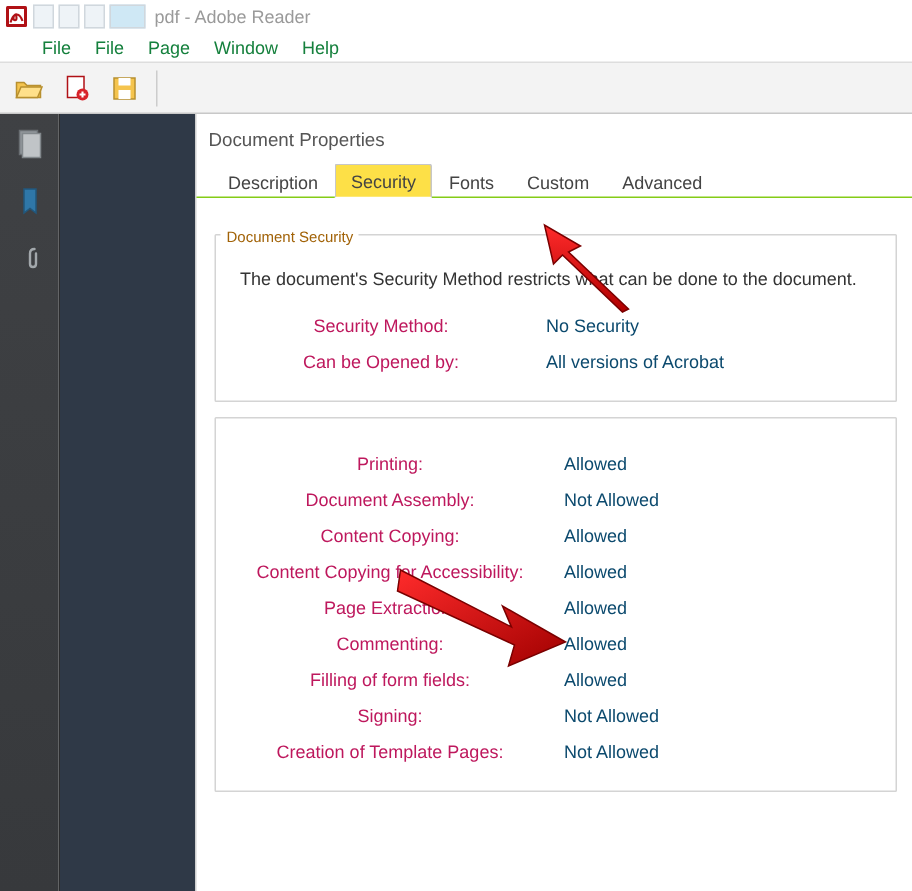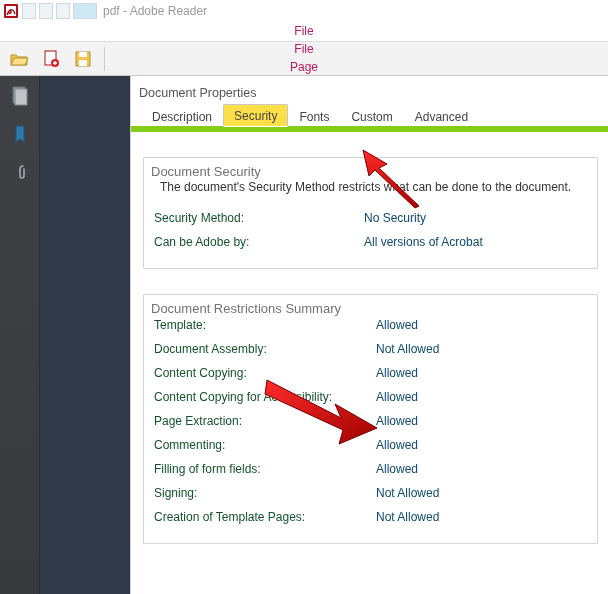--- a/index.html
+++ b/index.html
@@ -31,24 +31,23 @@
   .titlebar .thumb { width:14px; height:16px; background:#eef3f7; border:1px solid #d0d7dd; }
   .titlebar .thumb.lg { width:24px; background:#cfe8f5; }
   
   .menubar {
     height: 20px;
     background:#fff;
     border-bottom:1px solid #ddd;
     display:flex;
     align-items:center;
     padding:0 20px;
-    color:#be185d;
+    color:#15803d;
     font-size:12px;
     gap:0;
-    flex-direction:column;
   }
   .menubar .menu-item { padding: 2px 8px; cursor:default; }
   
   .toolbar {
     height: 34px;
     background:#f3f3f3;
     border-bottom:1px solid #c8c8c8;
     display:flex;
     align-items:center;
     padding:0 6px;
@@ -90,21 +89,21 @@
   .dialog-title {
     font-size:12.5px;
     color:#555;
     padding: 2px 8px 8px 8px;
   }
   
   .tabrow {
     display:flex;
     align-items:flex-end;
     padding-left:10px;
-    border-bottom:6px solid #84cc16;
+    border-bottom:1px solid #84cc16;
     height:24px;
   }
   .tab {
     padding:4px 10px 3px 10px;
     font-size:12px;
     color:#444;
     border:1px solid transparent;
     border-bottom:none;
     position:relative;
     top:1px;
@@ -115,47 +114,47 @@
     border:1px solid #c7c7c7;
     border-bottom:1px solid #fff;
     border-radius:2px 2px 0 0;
   }
   
   .group {
     margin:10px 10px 6px 12px;
     position:relative;
   }
   .group-label {
-    font-size:13px;
-    color:#737373;
+    font-size:10px;
+    color:#a16207;
     background:#fff;
     position:relative;
     display:inline-block;
     padding:0 4px;
     left:4px;
-    top:22px;
+    top:8px;
     z-index:2;
   }
   .group-box {
     border:1px solid #d4d4d4;
     border-radius:1px;
     padding:18px 10px 14px 10px;
   }
   .intro {
     padding: 4px 6px 12px 6px;
     font-size:12px;
     color:#333;
   }
   .kv {
     display:flex;
     align-items:baseline;
     padding:5px 0;
     font-size:12px;
   }
-  .kv .k { width:210px; text-align:left; padding-right:10px; color:#14532d; }
+  .kv .k { width:210px; text-align:center; padding-right:10px; color:#be185d; }
   .kv .v { color:#0c4a6e; }
   .restrict .kv .k { width:222px; }
   
   .arrow {
     position:absolute;
     pointer-events:none;
     z-index:50;
   }
 </style>
 </head>
@@ -255,41 +254,40 @@
 
     <div class="group">
       <span class="group-label">Document Security</span>
       <div class="group-box">
         <div class="intro">The document's Security Method restricts what can be done to the document.</div>
         <div class="kv">
           <span class="k">Security Method:</span>
           <span class="v">No Security</span>
         </div>
         <div class="kv">
-          <span class="k">Can be Adobe by:</span>
+          <span class="k">Can be Opened by:</span>
           <span class="v">All versions of Acrobat</span>
         </div>
       </div>
     </div>
 
     <svg class="arrow" style="left:130px; top:298px;" width="120" height="80" viewBox="0 0 120 80">
       <defs>
         <linearGradient id="ga2" x1="0" y1="0" x2="1" y2="1">
           <stop offset="0" stop-color="#ff2b2b"></stop>
             <stop offset="1" stop-color="#a00000"></stop>
         </linearGradient>
       </defs>
       <path d="M6 6 L80 44 L74 30 L116 54 L78 70 L82 56 L4 20 Z" fill="url(#ga2)" stroke="#7a0000" stroke-width="1"></path>
     </svg>
 
     <div class="group restrict">
-      <span class="group-label">Document Restrictions Summary</span>
       <div class="group-box" id="restrictions-box">
           <div class="kv">
-            <span class="k">Template:</span>
+            <span class="k">Printing:</span>
             <span class="v">Allowed</span>
           </div>
           <div class="kv">
             <span class="k">Document Assembly:</span>
             <span class="v">Not Allowed</span>
           </div>
           <div class="kv">
             <span class="k">Content Copying:</span>
             <span class="v">Allowed</span>
           </div>

